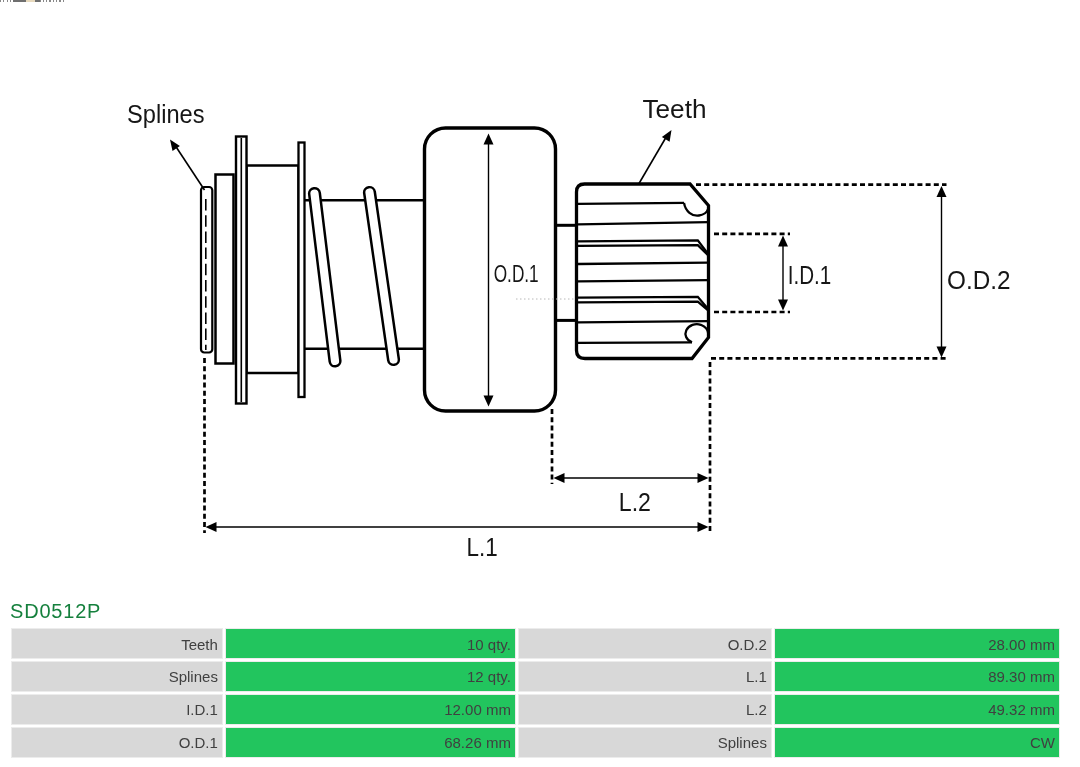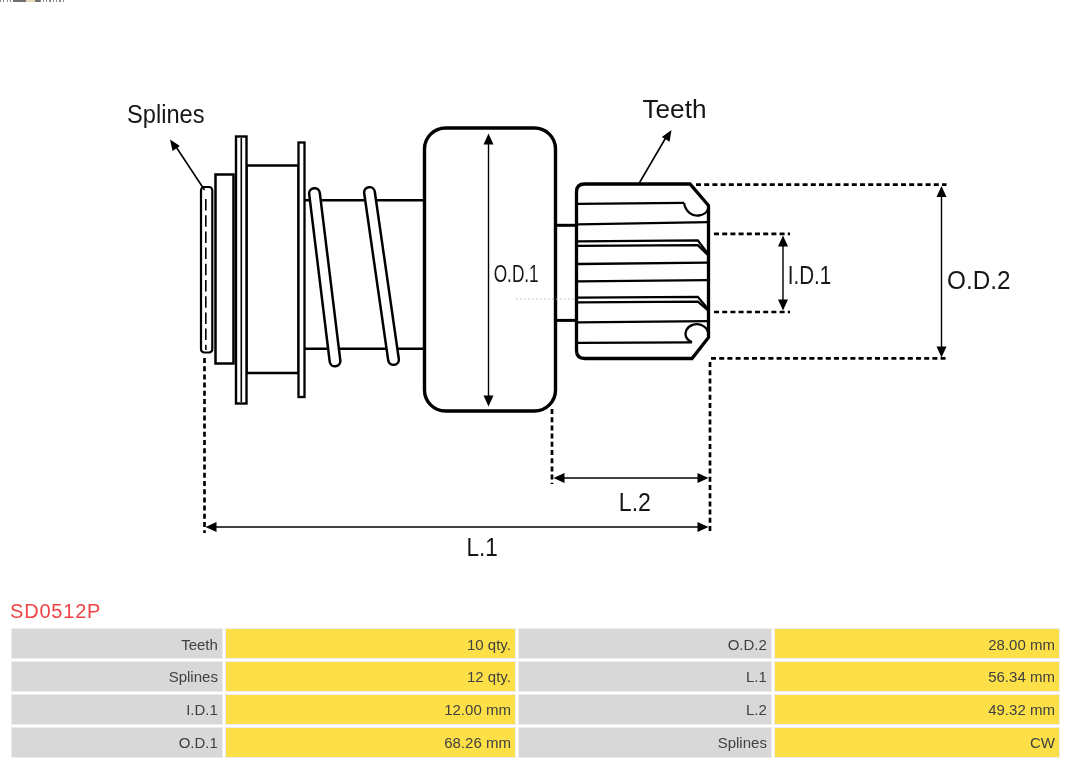--- a/index.html
+++ b/index.html
@@ -3,27 +3,27 @@
 <meta charset="utf-8">
 <style>
   html,body{margin:0;padding:0;}
   body{width:1080px;height:767px;background:#ffffff;overflow:hidden;position:relative;transform:translateZ(0);
        font-family:"Liberation Sans", sans-serif;-webkit-font-smoothing:antialiased;}
   #art{position:absolute;left:0;top:0;}
   .dash-strip{position:absolute;left:0;top:0;width:64px;height:2px;
     background:repeating-linear-gradient(to right,#888888 0,#888888 1.2px,transparent 1.2px,transparent 3.3px);height:1.6px;}
   .dash-solid{position:absolute;left:13px;top:0;width:27px;height:2px;background:#6f6f6f;}
   .dash-warm{position:absolute;left:26px;top:0;width:9px;height:2px;background:#e7d9bd;}
-  #pn{position:absolute;left:10px;top:599.5px;font-size:20px;color:#ef4444;letter-spacing:0.8px;}
+  #pn{position:absolute;left:10px;top:599.5px;font-size:20px;color:#15803d;letter-spacing:0.8px;}
   #spec{position:absolute;left:8.9px;top:626.1px;}
   table{border-collapse:separate;border-spacing:2px;}
   td{height:30.9px;padding:1px 4px 0 0;font-size:15px;color:#404040;text-align:right;
      border:1px solid #ececec;box-sizing:border-box;white-space:nowrap;}
   td.l{background:#d8d8d8;}
-  td.v{background:#fde047;margin-left:48px;}
+  td.v{background:#22c55e;margin-left:48px;}
 </style>
 </head>
 <body>
 <div class="dash-strip"></div>
 <div class="dash-solid"></div>
 <div class="dash-warm"></div>
 
 <svg id="art" width="1080" height="767" viewBox="0 0 1080 767">
   <g fill="none" stroke="#000000">
 
@@ -135,21 +135,21 @@
         <tr>
           <td class="l">Teeth</td>
           <td class="v">10 qty.</td>
           <td class="l">O.D.2</td>
           <td class="v">28.00 mm</td>
         </tr>
   <tr>
           <td class="l">Splines</td>
           <td class="v">12 qty.</td>
           <td class="l">L.1</td>
-          <td class="v">56.34 mm</td>
+          <td class="v">89.30 mm</td>
         </tr>
   <tr>
           <td class="l">I.D.1</td>
           <td class="v">12.00 mm</td>
           <td class="l">L.2</td>
           <td class="v">49.32 mm</td>
         </tr>
   <tr>
           <td class="l">O.D.1</td>
           <td class="v">68.26 mm</td>

